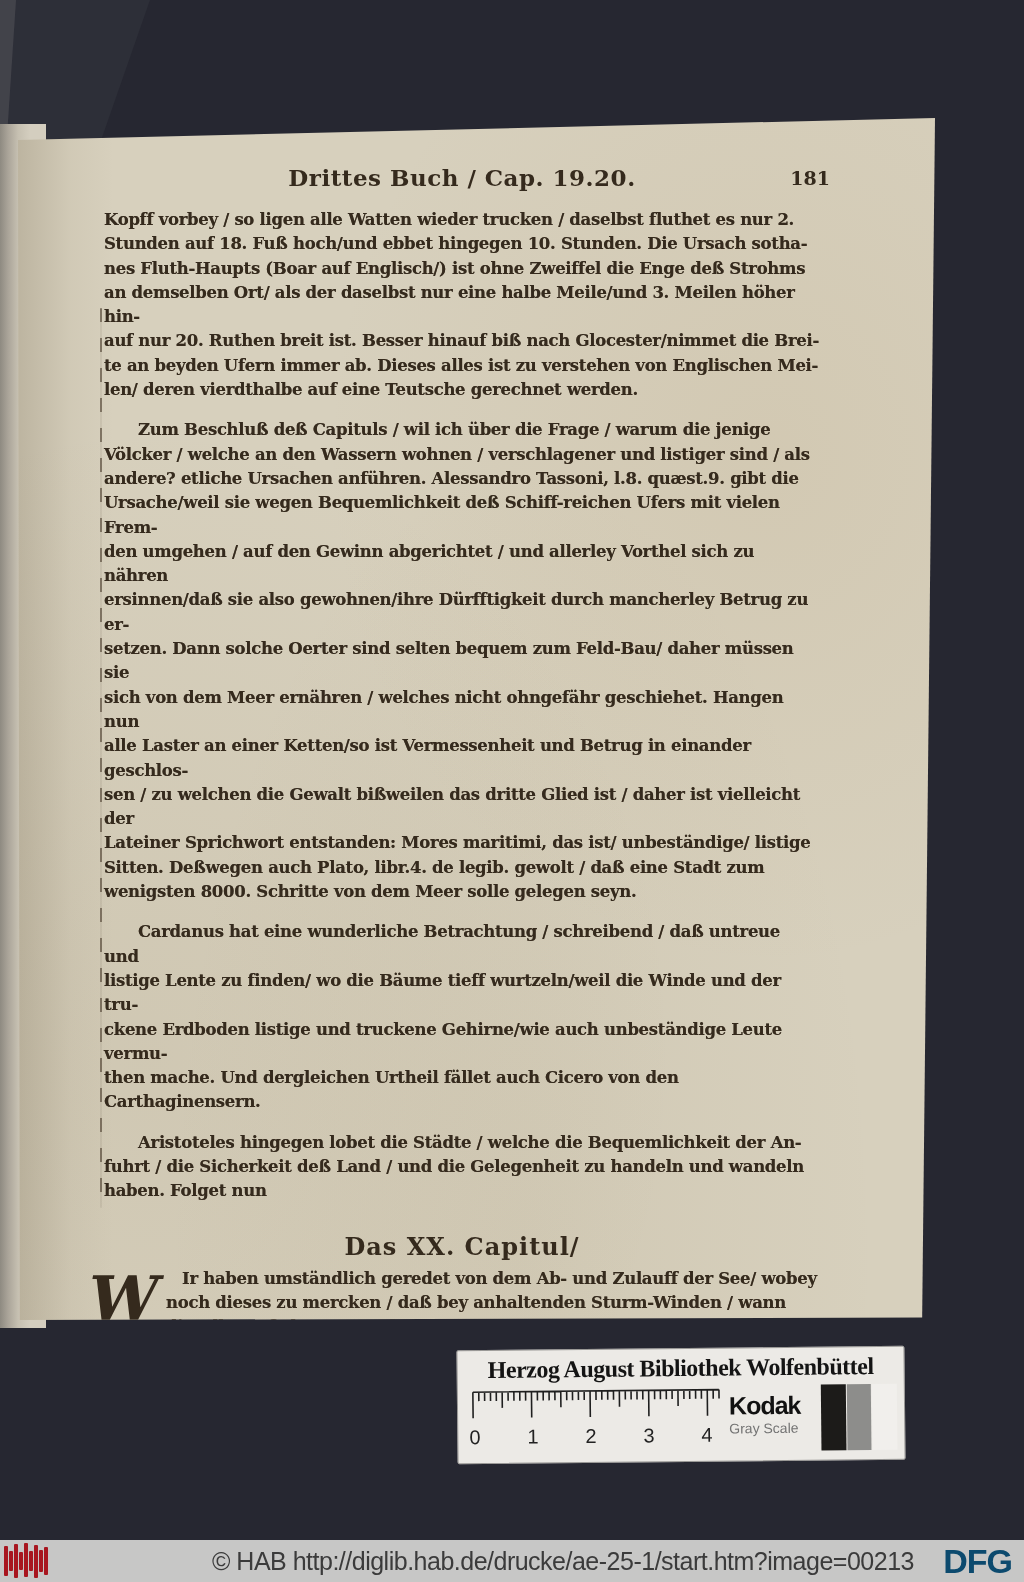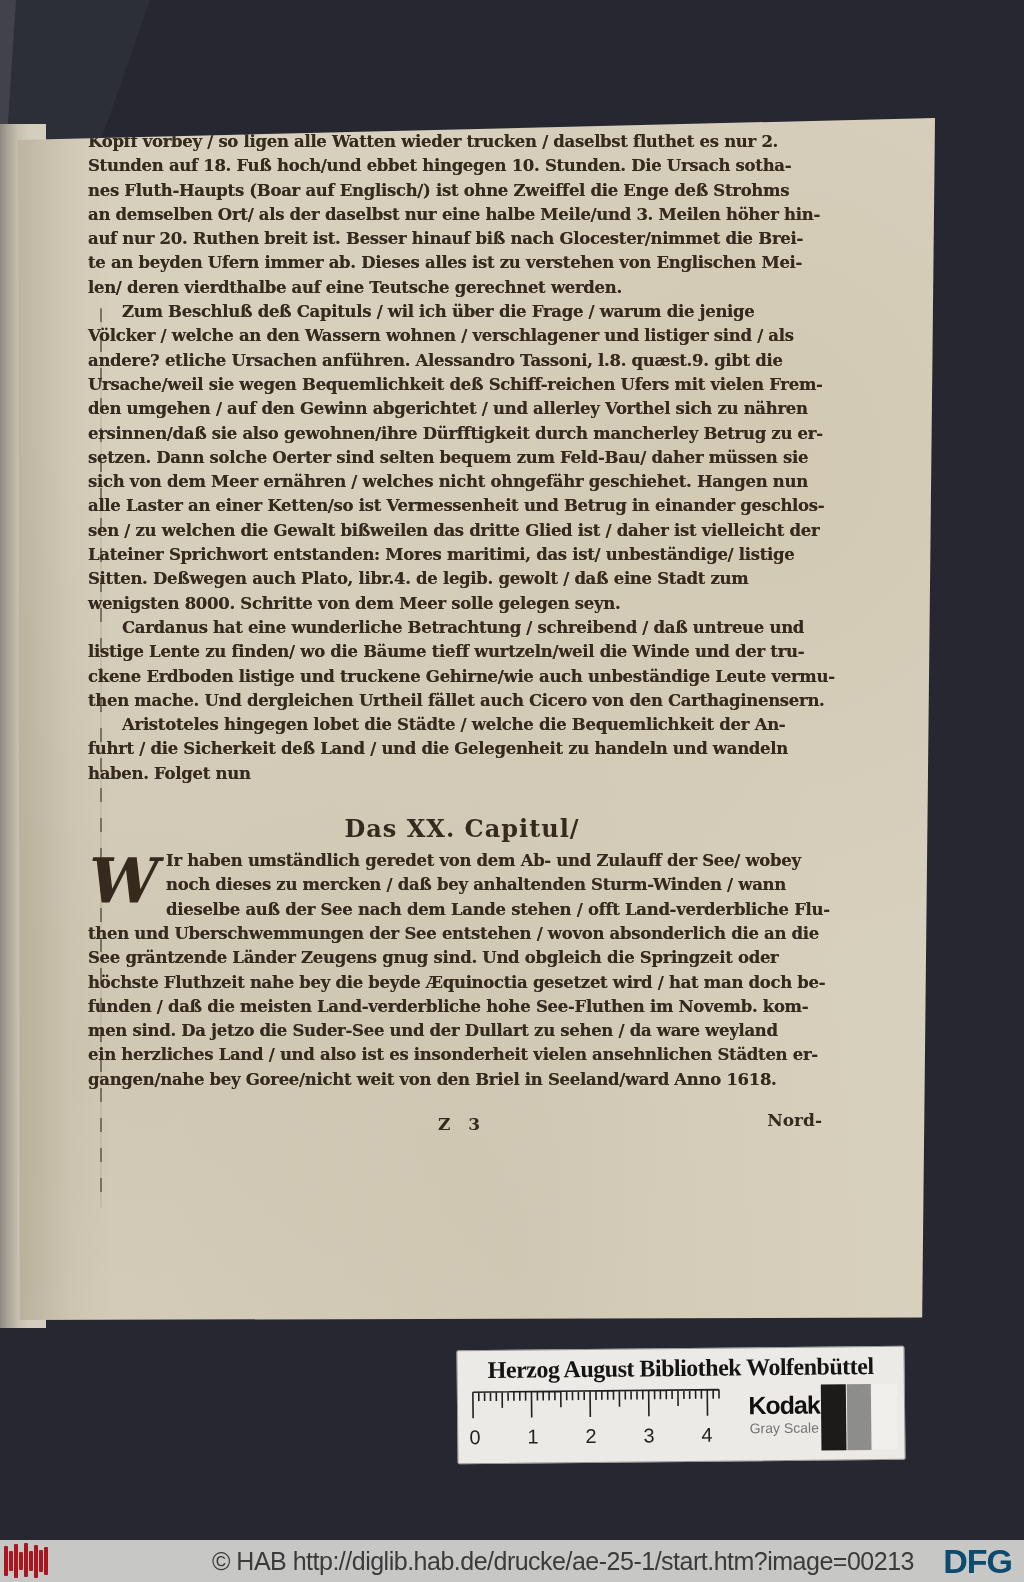--- a/index.html
+++ b/index.html
@@ -47,21 +47,21 @@
   }
   .text-col{
     position:absolute; left:70px; top:0; width:748px;
   }
   .header-row{ position:relative; margin-top:46px; height:32px; }
   .running-title{
     text-align:center; font-size:23px; font-weight:bold; letter-spacing:.5px;
   }
   .page-number{ position:absolute; right:6px; top:3px; font-size:19px; font-weight:bold; }
   .blk{
-    margin:0; white-space:pre-line; font-size:16.5px; line-height:24.3px;
+    margin:16px; white-space:pre-line; font-size:16.5px; line-height:24.3px;
     font-weight:bold; letter-spacing:-0.3px; text-shadow:0 0 .5px rgba(53,42,29,.6);
   }
   .first{ margin-top:12px; }
   .ind{ text-indent:34px; }
   .kicker{
     margin-top:28px; text-align:center; font-size:24px; font-weight:bold;
     letter-spacing:1px;
   }
   .chap-title{
     margin-top:2px; text-align:center; font-size:34px; font-weight:bold;
@@ -89,21 +89,21 @@
   }
   .ruler{ position:absolute; left:10px; top:40px; width:258px; height:64px; }
   .ruler-numbers{ position:absolute; left:0; top:36px; width:100%; height:24px;
     font-family:"Liberation Sans", sans-serif; font-size:20px; color:#222; }
   .ruler-numbers span{ position:absolute; top:0; }
   .ruler-numbers span:nth-child(1){ left:2px; }
   .ruler-numbers span:nth-child(2){ left:60px; }
   .ruler-numbers span:nth-child(3){ left:118px; }
   .ruler-numbers span:nth-child(4){ left:176px; }
   .ruler-numbers span:nth-child(5){ left:234px; }
-  .kodak-block{ position:absolute; left:282px; top:44px; width:90px; text-align:center;
+  .kodak-block{ position:absolute; left:272px; top:44px; width:90px; text-align:left;
     font-family:"Liberation Sans", sans-serif; }
   .kodak-word{ font-size:25px; font-weight:bold; letter-spacing:-1px; color:#111; }
   .gray-scale-word{ font-size:14px; color:#737373; margin-top:0px; }
   .patches{ position:absolute; left:364px; top:38px; width:76px; height:66px; display:flex; }
   .patch{ flex:1 1 0; }
   .patch + .patch{ margin-left:1px; }
 
   
   .footer-bar{
     position:absolute; left:0; top:1540px; width:1024px; height:42px;
@@ -123,20 +123,24 @@
 <div class="stage">
 
   <div class="board-tl"></div>
   <div class="board-sliver"></div>
   <div class="fore-edges"></div>
 
   <div class="page">
     <div class="crease"></div>
 
     <div class="text-col">
+      <div class="header-row">
+        <div class="running-title">Drittes Buch / Cap. 19.20.</div>
+        <div class="page-number">181</div>
+      </div>
 
       <p class="blk first">Kopff vorbey / so ligen alle Watten wieder trucken / daselbst fluthet es nur 2.
 Stunden auf 18. Fuß hoch/und ebbet hingegen 10. Stunden. Die Ursach sotha-
 nes Fluth-Haupts (Boar auf Englisch/) ist ohne Zweiffel die Enge deß Strohms
 an demselben Ort/ als der daselbst nur eine halbe Meile/und 3. Meilen höher hin-
 auf nur 20. Ruthen breit ist. Besser hinauf biß nach Glocester/nimmet die Brei-
 te an beyden Ufern immer ab. Dieses alles ist zu verstehen von Englischen Mei-
 len/ deren vierdthalbe auf eine Teutsche gerechnet werden.</p>
       <p class="blk ind">Zum Beschluß deß Capituls / wil ich über die Frage / warum die jenige
 Völcker / welche an den Wassern wohnen / verschlagener und listiger sind / als

